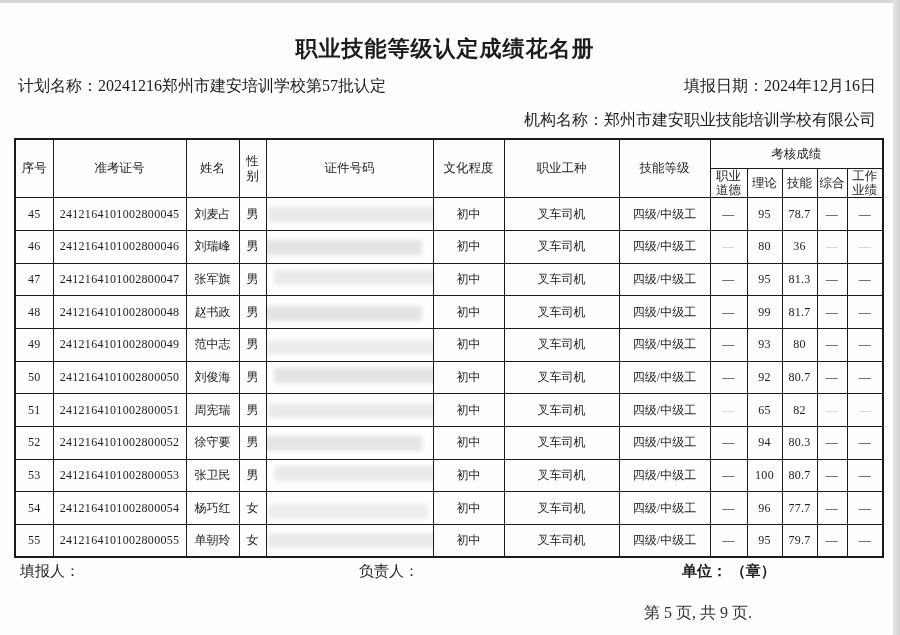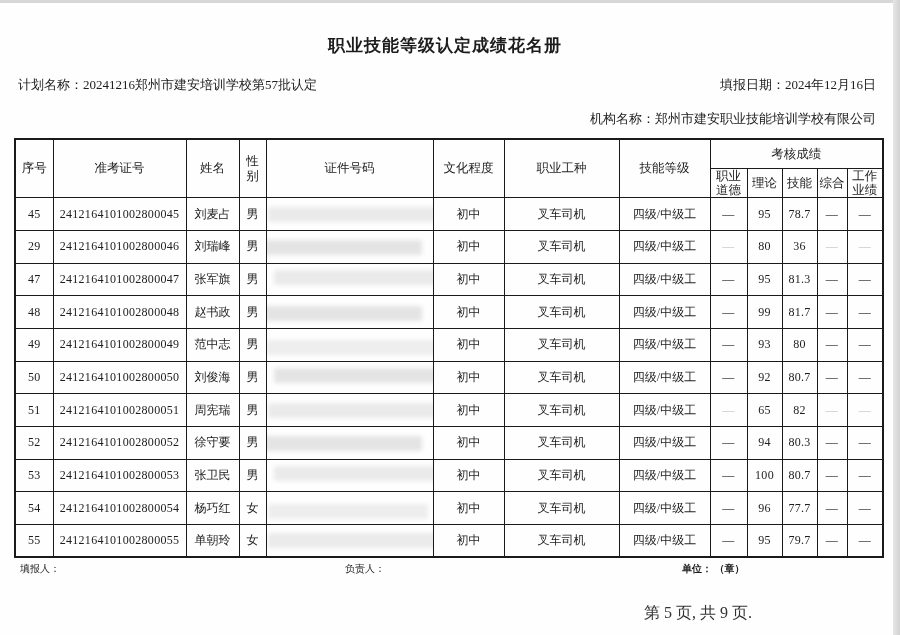--- a/index.html
+++ b/index.html
@@ -8,23 +8,23 @@
     position:relative; width:900px; height:635px;
     background:#fefefe; overflow:hidden;
     font-family:"Liberation Serif","DejaVu Serif",serif;
     color:#1c1c1c;
   }
   .edge-top { position:absolute; top:0; left:0; width:900px; height:3px; background:#d7d7d7; }
   .edge-right { position:absolute; top:0; right:0; width:7px; height:635px; background:linear-gradient(to right,#e6e6e6,#d2d2d2); }
 
   .doc-title {
     position:absolute; top:34px; left:0; width:890px;
-    text-align:center; font-size:17px; font-weight:bold; letter-spacing:1px;
-  }
-  .meta-line { position:absolute; font-size:13px; white-space:nowrap;font-family:Liberation Serif, serif; }
+    text-align:center; font-size:22px; font-weight:bold; letter-spacing:1px;
+  }
+  .meta-line { position:absolute; font-size:16px; white-space:nowrap;font-family:Liberation Serif, serif; }
   .m1l { top:76px; left:18px; }
   .m1r { top:76px; right:24px; }
   .m2l { top:110px; left:18px; }
   .m2r { top:110px; right:24px; }
 
   table.roster {
     position:absolute; top:138px; left:14px;
     width:870px; table-layout:fixed;
     border-collapse:collapse; border:2px solid #1a1a1a;
     font-size:12px;
@@ -38,22 +38,22 @@
   td.num { letter-spacing:0.3px; }
   .blob {
     width:172px; height:15px; margin:0 auto; border-radius:2px;
     background:#eaeaea; filter:blur(2px);
   }
   tr:nth-child(2n) .blob { transform:translate(-8px,1px); width:160px; background:#e4e4e4; }
   tr:nth-child(3n) .blob { transform:translate(6px,-2px); width:178px; }
   tr:nth-child(5n) .blob { transform:translate(-2px,3px); background:#ededed; }
   td.dash-faded { color:#c4c4c4; }
 
-  .footer-line { position:absolute; top:562px; font-size:10px; white-space:nowrap; }
-  .f1 { left:20px; } .f2 { left:345px; } .f3 { left:682px;font-weight:bold; }
+  .footer-line { position:absolute; top:562px; font-size:15px; white-space:nowrap; }
+  .f1 { left:20px; } .f2 { left:359px; } .f3 { left:682px;font-weight:bold; }
   .page-info { position:absolute; top:603px; left:644px; font-size:16px; color:#333; }
 </style>
 </head>
 <body>
 
 <div class="page">
   <div class="edge-top"></div>
   <div class="edge-right"></div>
 
   <div class="doc-title">职业技能等级认定成绩花名册</div>
@@ -110,21 +110,21 @@
           <td>初中</td>
           <td>叉车司机</td>
           <td>四级/中级工</td>
           <td class="num">—</td>
           <td class="num">95</td>
           <td class="num">78.7</td>
           <td class="num">—</td>
           <td class="num">—</td>
         </tr>
         <tr>
-          <td class="num">29</td>
+          <td class="num">46</td>
           <td class="num">2412164101002800046</td>
           <td>刘瑞峰</td>
           <td>男</td>
           <td>
             <div class="blob"></div>
           </td>
           <td>初中</td>
           <td>叉车司机</td>
           <td>四级/中级工</td>
           <td class="dash-faded num">—</td>

